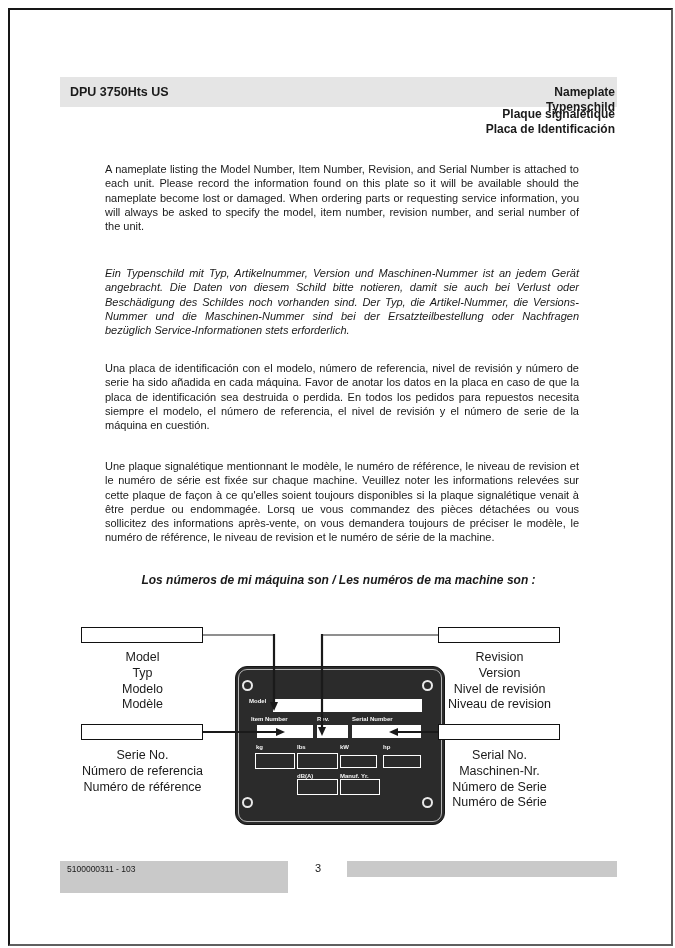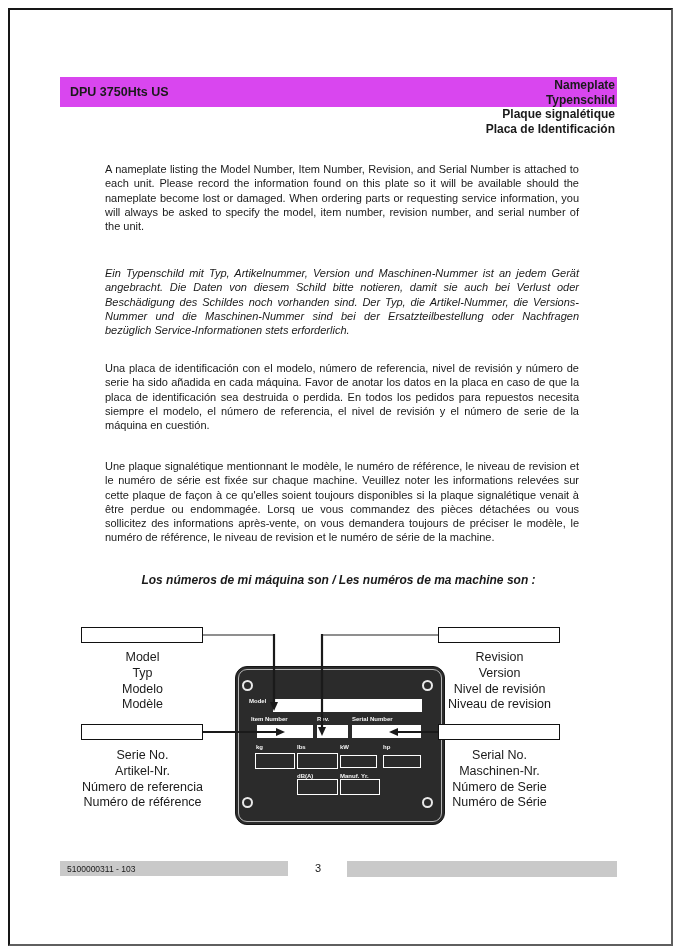--- a/index.html
+++ b/index.html
@@ -5,23 +5,23 @@
   * { margin:0; padding:0; box-sizing:border-box; }
   html,body { background:#ffffff; }
   body { font-family:"Liberation Sans", sans-serif; color:#1a1a1a; }
   .page { position:relative; width:675px; height:948px; background:#ffffff; overflow:hidden; }
   .border-frame { position:absolute; left:8px; top:8px; right:2px; bottom:2px;
     border-left:2.5px solid #161616; border-top:2.5px solid #161616;
     border-right:2.5px solid #5f5f5f; border-bottom:2.5px solid #5f5f5f; pointer-events:none; }
 
   
   .header-bar { position:absolute; left:60px; top:77px; width:557px; height:30px;
-    background:#d946ef; display:flex; justify-content:space-between; }
+    background:#e5e5e5; display:flex; justify-content:space-between; }
   .header-product { font-weight:bold; font-size:12.5px; line-height:30px; padding-left:10px; }
-  .header-right { text-align:right; font-weight:bold; font-size:12px; line-height:14.5px; padding:1px 2px 0 0; }
+  .header-right { text-align:right; font-weight:bold; font-size:12px; line-height:14.5px; padding:8px 2px 0 0; }
   .header-below { position:absolute; left:60px; top:107px; width:557px; text-align:right;
     font-weight:bold; font-size:12px; line-height:14.5px; padding-right:2px; }
 
   
   .para { position:absolute; left:105px; width:474px; font-size:11px; line-height:14.3px;
     text-align:justify; }
   .para-en { top:162px; }
   .para-de { top:266px;font-style:italic; }
   .para-es { top:361px; }
   .para-fr { top:459px; }
@@ -81,21 +81,21 @@
   .ob-hp  { left:147px; top:88px; width:38px; height:13px; }
   .pl-dba { left:61px;  top:106px; }
   .pl-myr { left:104px; top:106px; }
   .ob-dba { left:61px;  top:112px; width:41px; height:16px; }
   .ob-myr { left:104px; top:112px; width:40px; height:16px; }
 
   .arrow-overlay { position:absolute; left:0; top:0; width:675px; height:948px;
     z-index:5; pointer-events:none; }
 
   
-  .footer-bar-left { position:absolute; left:60px; top:861px; width:228px; height:15px;
+  .footer-bar-left { position:absolute; left:60px; top:861px; width:228px; height:32px;
     background:#c9c9c9; font-size:8.5px; line-height:16px; padding-left:7px; }
   .footer-page { position:absolute; left:300px; top:861px; width:36px; height:16px;
     text-align:center; font-size:11px; line-height:15px; }
   .footer-bar-right { position:absolute; left:347px; top:861px; width:270px; height:16px;
     background:#c9c9c9; }
 </style>
 </head>
 <body>
 
 <div class="page">
@@ -134,21 +134,20 @@
     <span>Modèle</span>
   </div>
   <div class="label-stack ls-revision">
     <span>Revision</span>
     <span>Version</span>
     <span>Nivel de revisión</span>
     <span>Niveau de revision</span>
   </div>
   <div class="label-stack ls-item">
     <span>Serie No.</span>
-    <span>Artikel-Nr.</span>
     <span>Número de referencia</span>
     <span>Numéro de référence</span>
   </div>
   <div class="label-stack ls-serial">
     <span>Serial No.</span>
     <span>Maschinen-Nr.</span>
     <span>Número de Serie</span>
     <span>Numéro de Série</span>
   </div>
 

